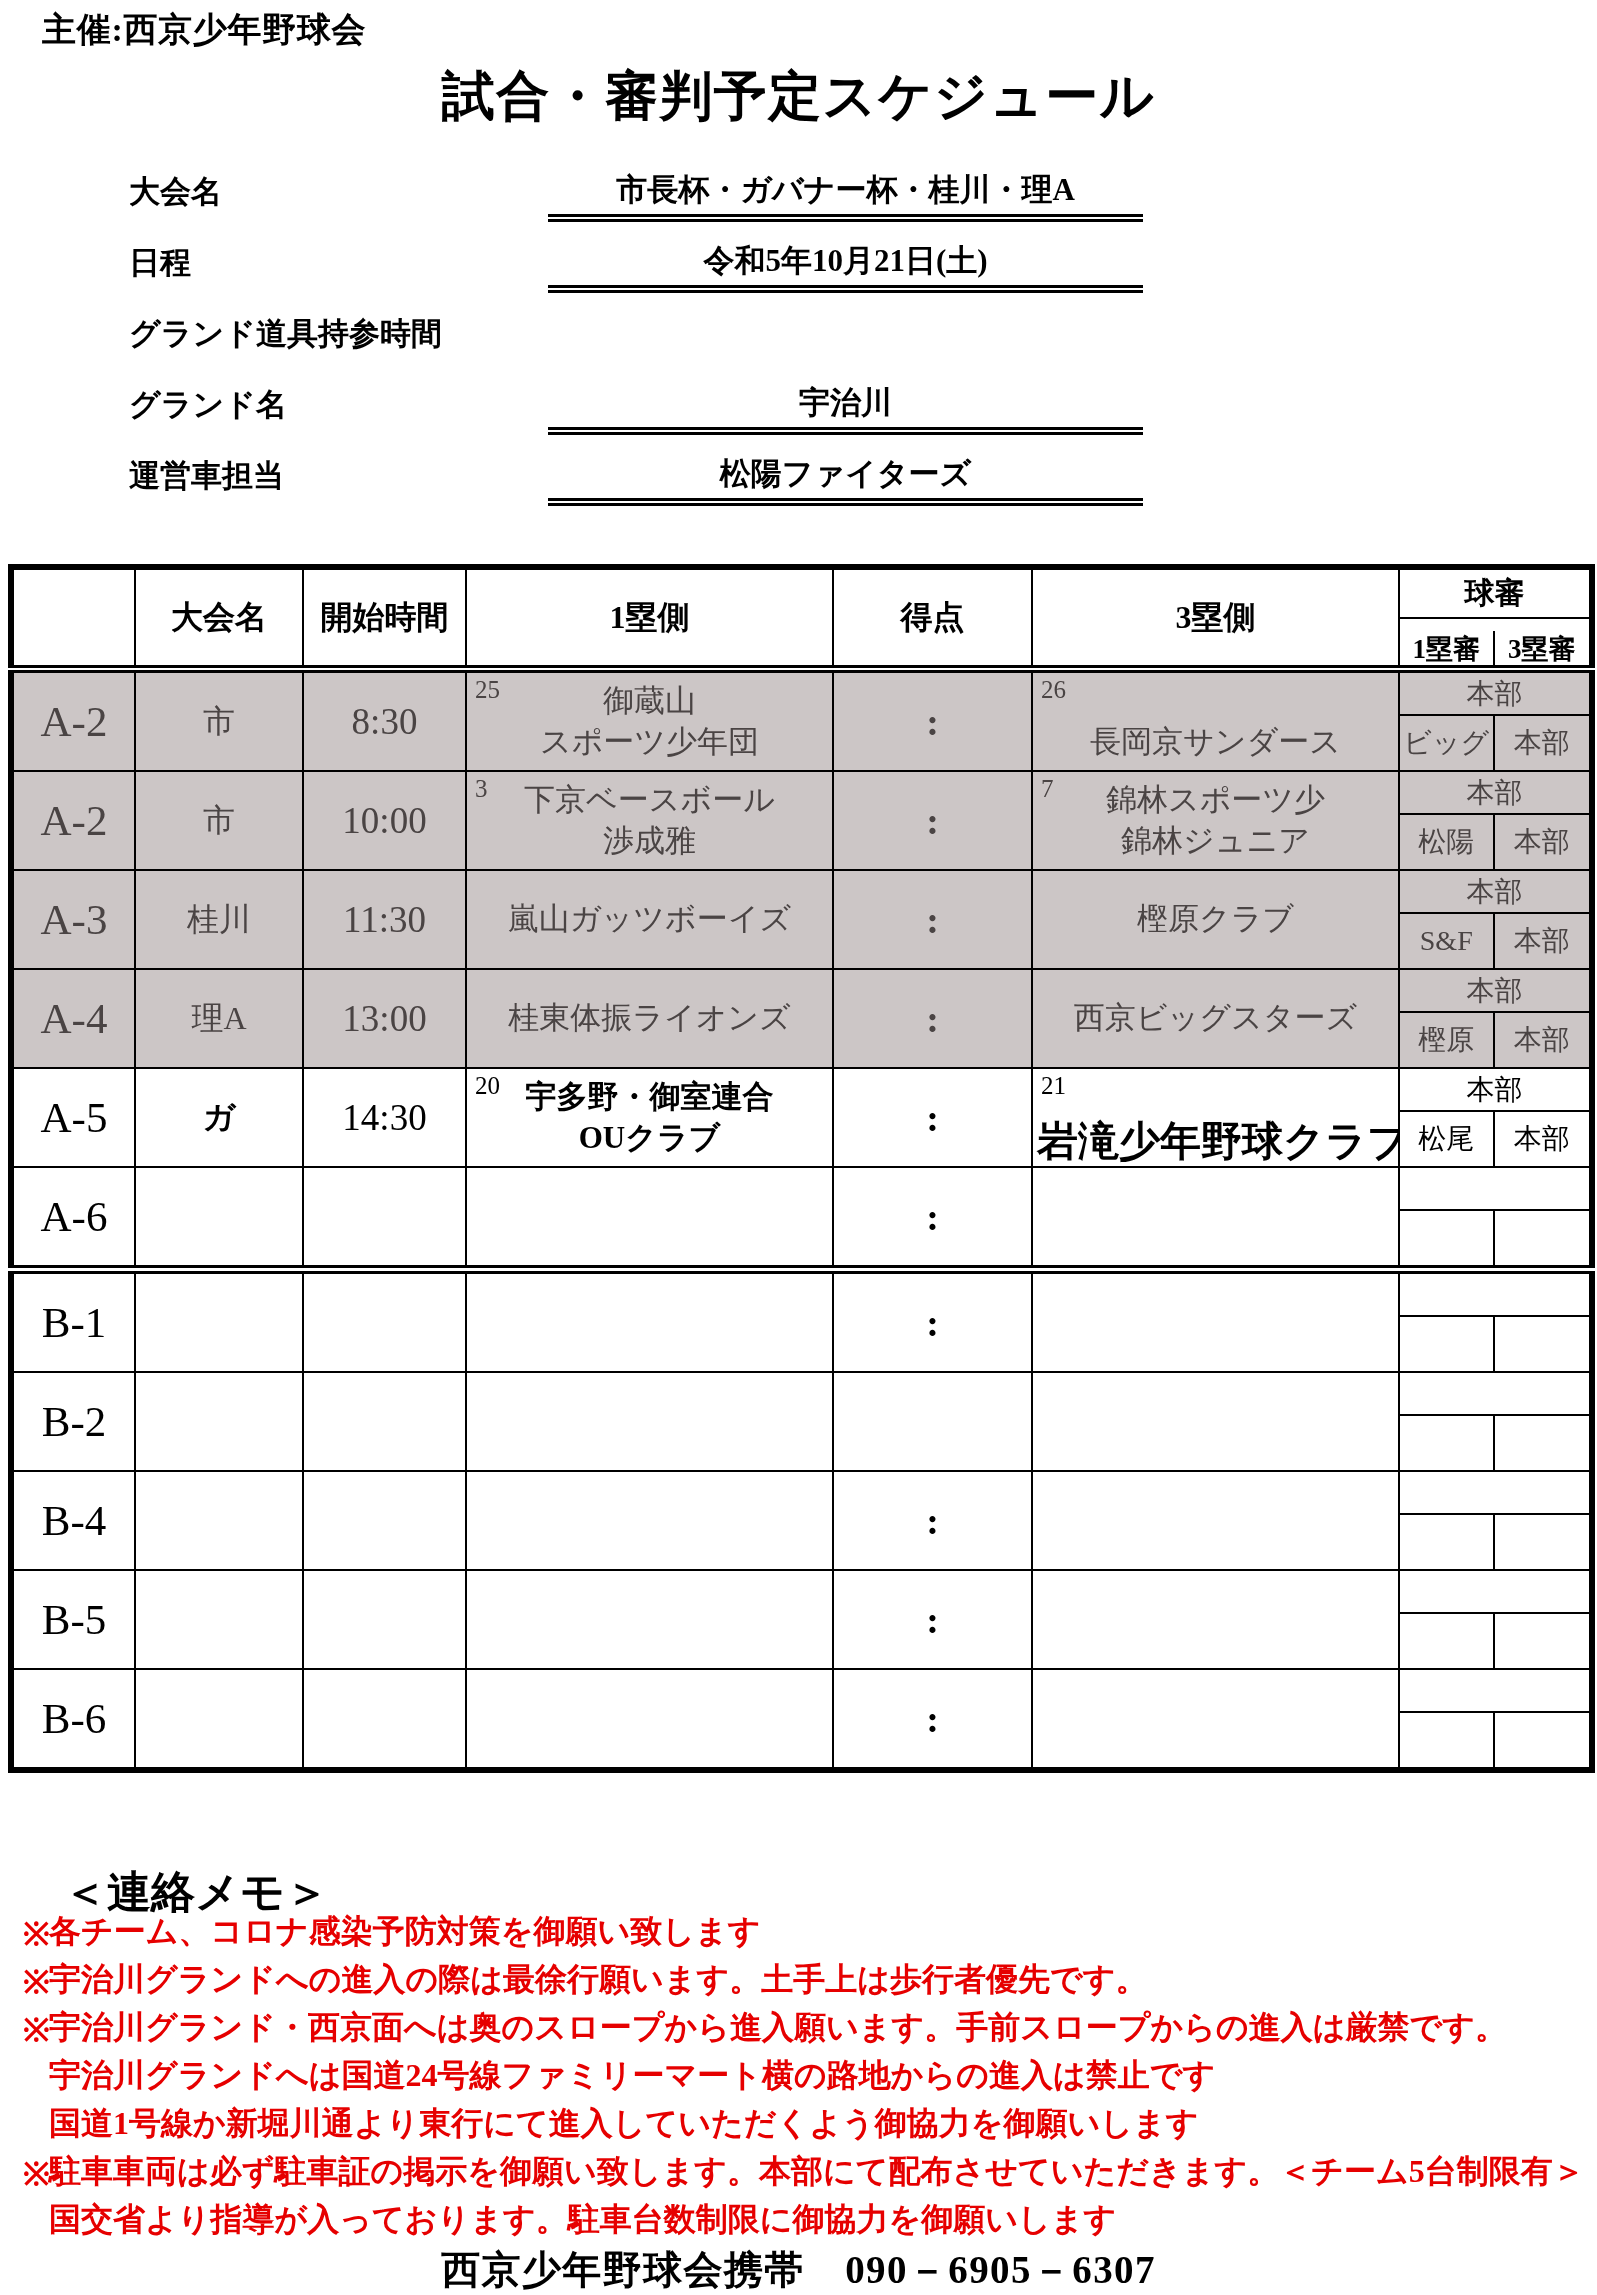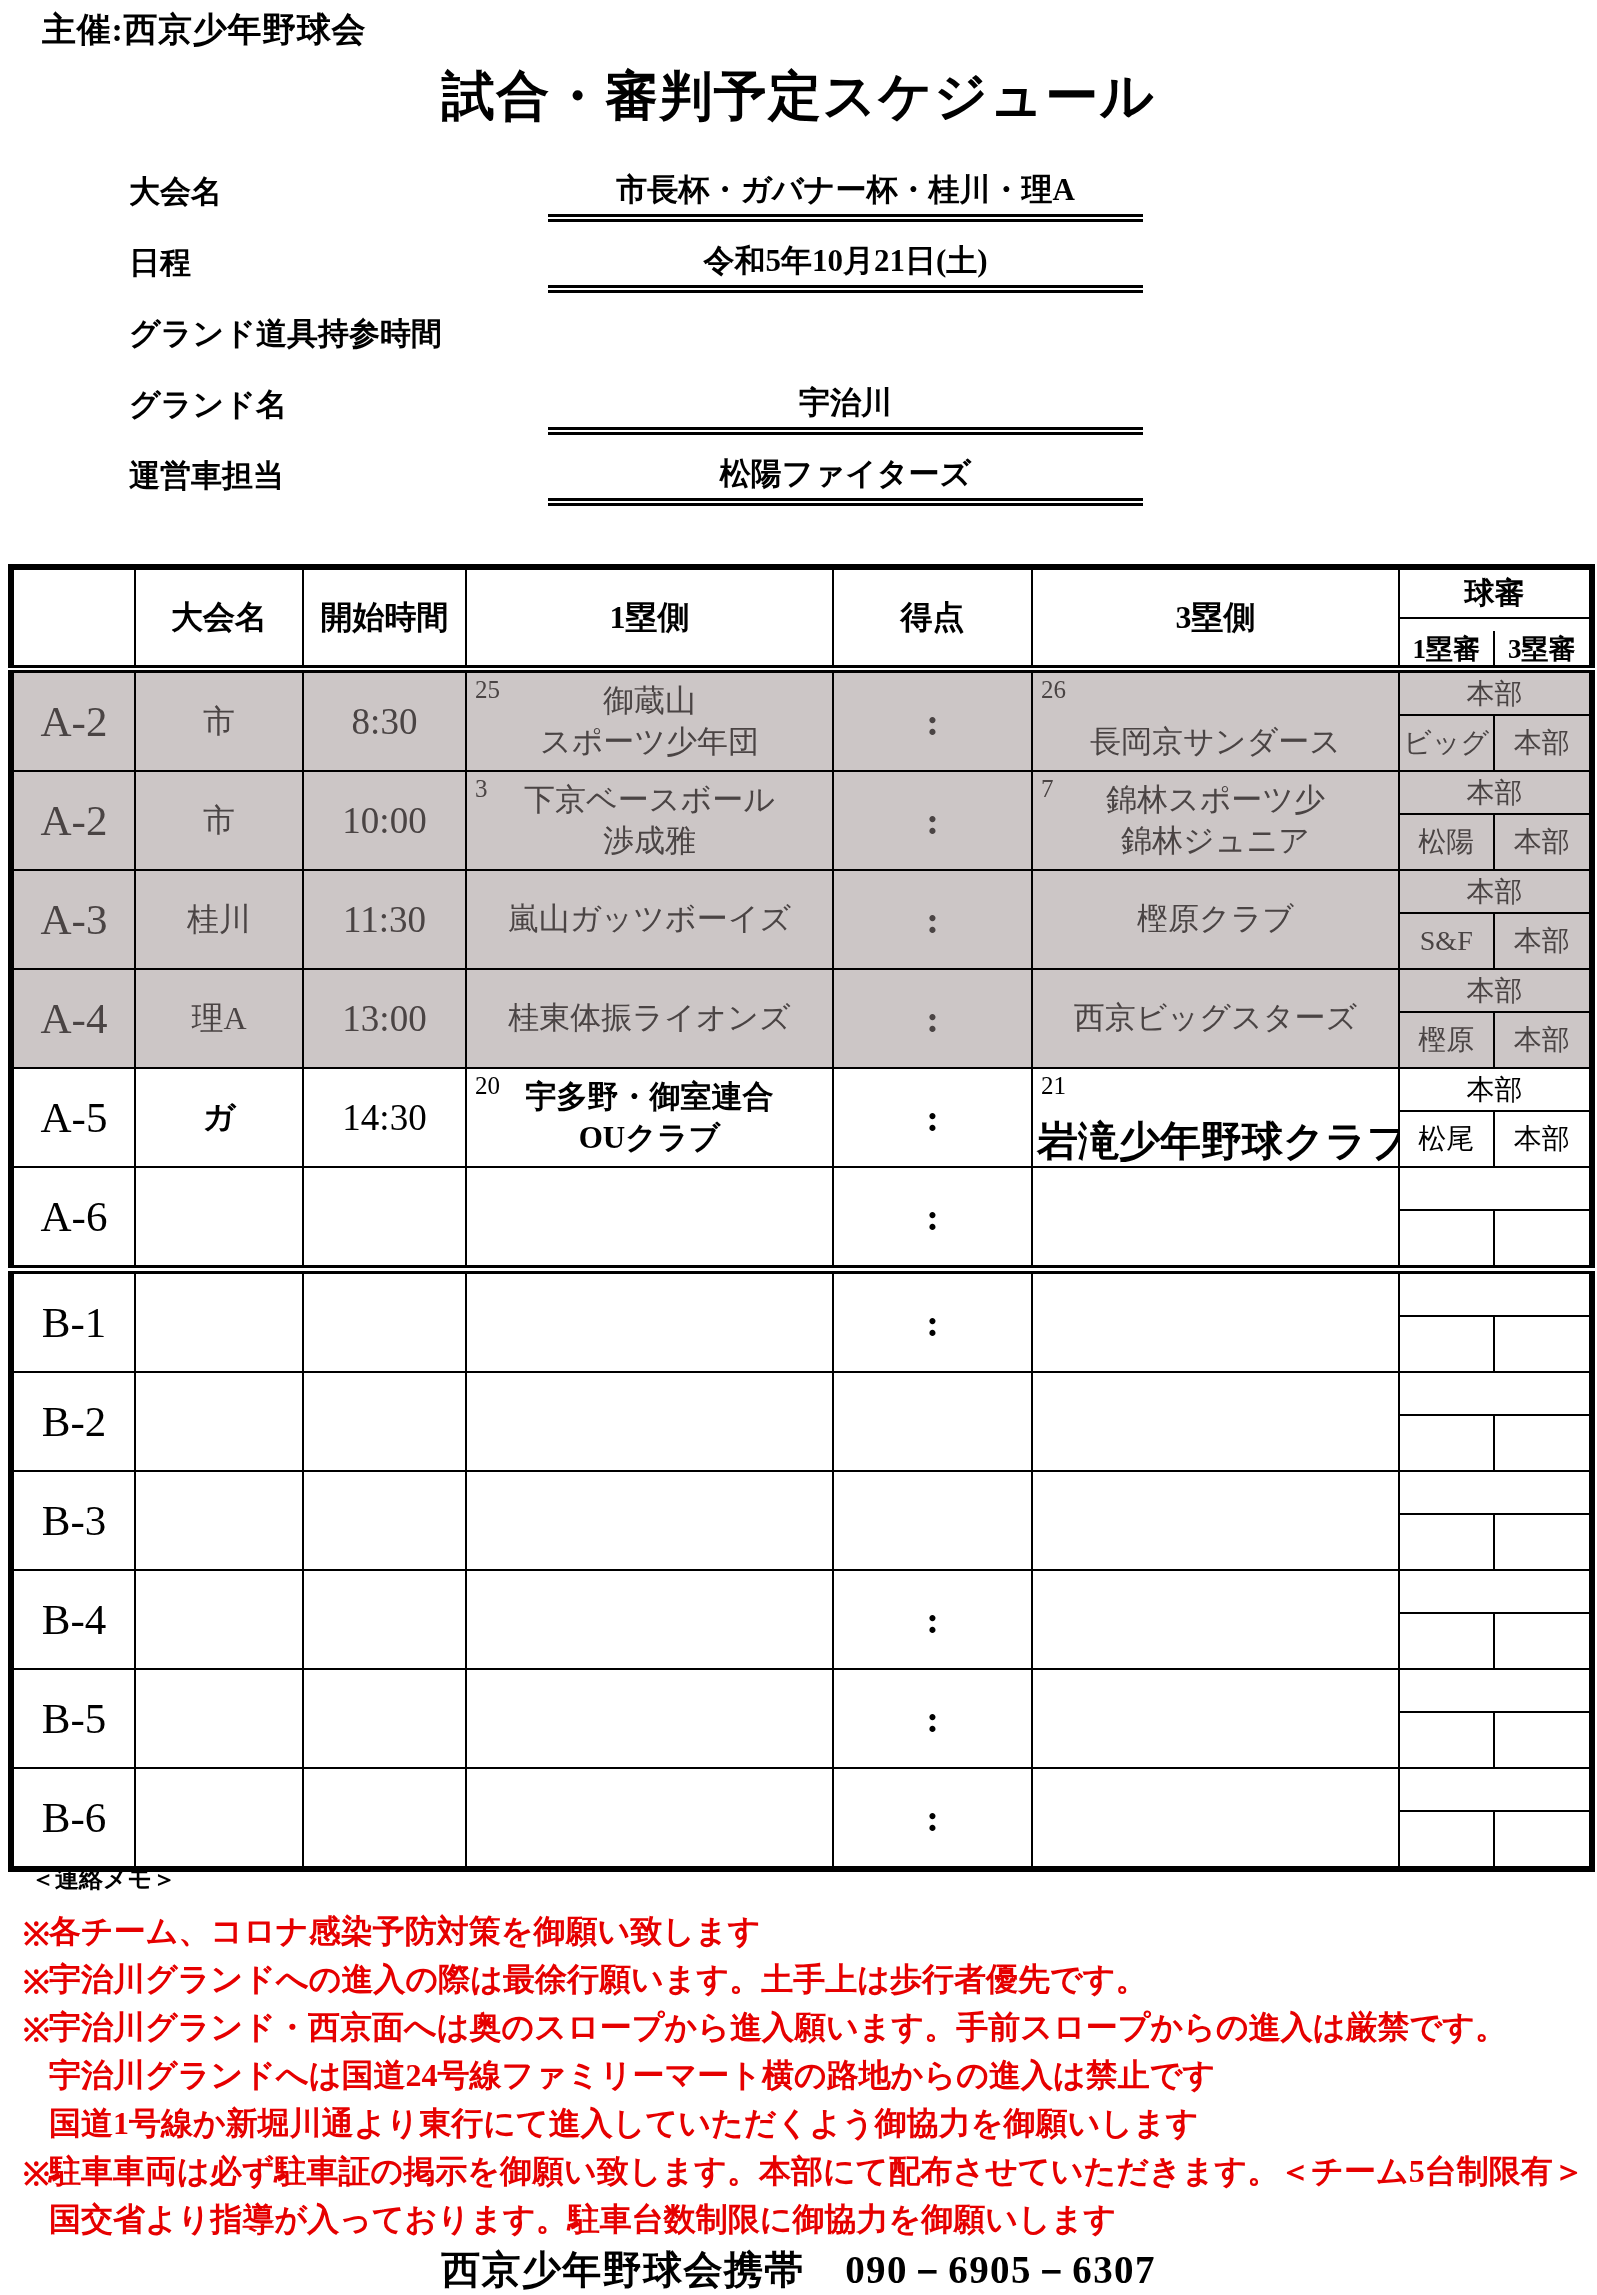--- a/index.html
+++ b/index.html
@@ -60,21 +60,21 @@
   .htop { border-bottom:2.7px solid #000; display:flex; align-items:center; justify-content:center; font-size:30px; font-weight:bold; }
   .hbot { display:grid; grid-template-columns:1fr 1fr;margin-top:12px; }
   .hb-l { border-right:2.7px solid #000; display:flex; align-items:center; justify-content:center; font-size:27px; font-weight:bold; }
   .hb-r { display:flex; align-items:center; justify-content:center; font-size:27px; font-weight:bold; }
 
   tr.hl td { background:#ccc6c6; color:#4a4444; }
   tr.bold .lines, tr.bold td.c-tour { font-weight:bold; }
   tr.big3 td.third .lines { font-size:41px; font-weight:bold; line-height:1.15; }
 
   
-  .memo-title { position:absolute; left:31px; top:1863px; font-size:24px; font-weight:bold; }
+  .memo-title { position:absolute; left:63px; top:1863px; font-size:44px; font-weight:bold; }
   .notes { position:absolute; left:0; top:1908px; width:1597px; }
   .note { display:flex; height:48px; align-items:center; font-size:32px; font-weight:bold; color:#e60000; white-space:nowrap; }
   .mk { flex:none; width:49px; padding-left:23px; }
   .nt { flex:1; }
 
   .footer { position:absolute; left:0; top:2243px; width:1597px; text-align:center; font-size:39px; font-weight:bold; letter-spacing:1.4px; }
 </style>
 </head>
 <body>
 
@@ -337,43 +337,20 @@
       <div class="ump-wrap">
         <div class="ump-top"></div>
         <div class="ump-bot">
           <div class="ump-l"></div>
           <div class="ump-r"></div>
         </div>
       </div>
     </td>
   </tr>
       <tr>
-    <td class="c-id">B-3</td>
-    <td class="c-tour"></td>
-    <td class="c-time"></td>
-    <td class="c-team first">
-      <span class="sup"></span>
-      <div class="lines"></div>
-    </td>
-    <td class="c-score"></td>
-    <td class="c-team third">
-      <span class="sup"></span>
-      <div class="lines"></div>
-    </td>
-    <td class="c-ump">
-      <div class="ump-wrap">
-        <div class="ump-top"></div>
-        <div class="ump-bot">
-          <div class="ump-l"></div>
-          <div class="ump-r"></div>
-        </div>
-      </div>
-    </td>
-  </tr>
-      <tr>
     <td class="c-id">B-4</td>
     <td class="c-tour"></td>
     <td class="c-time"></td>
     <td class="c-team first">
       <span class="sup"></span>
       <div class="lines"></div>
     </td>
     <td class="c-score">:</td>
     <td class="c-team third">
       <span class="sup"></span>

